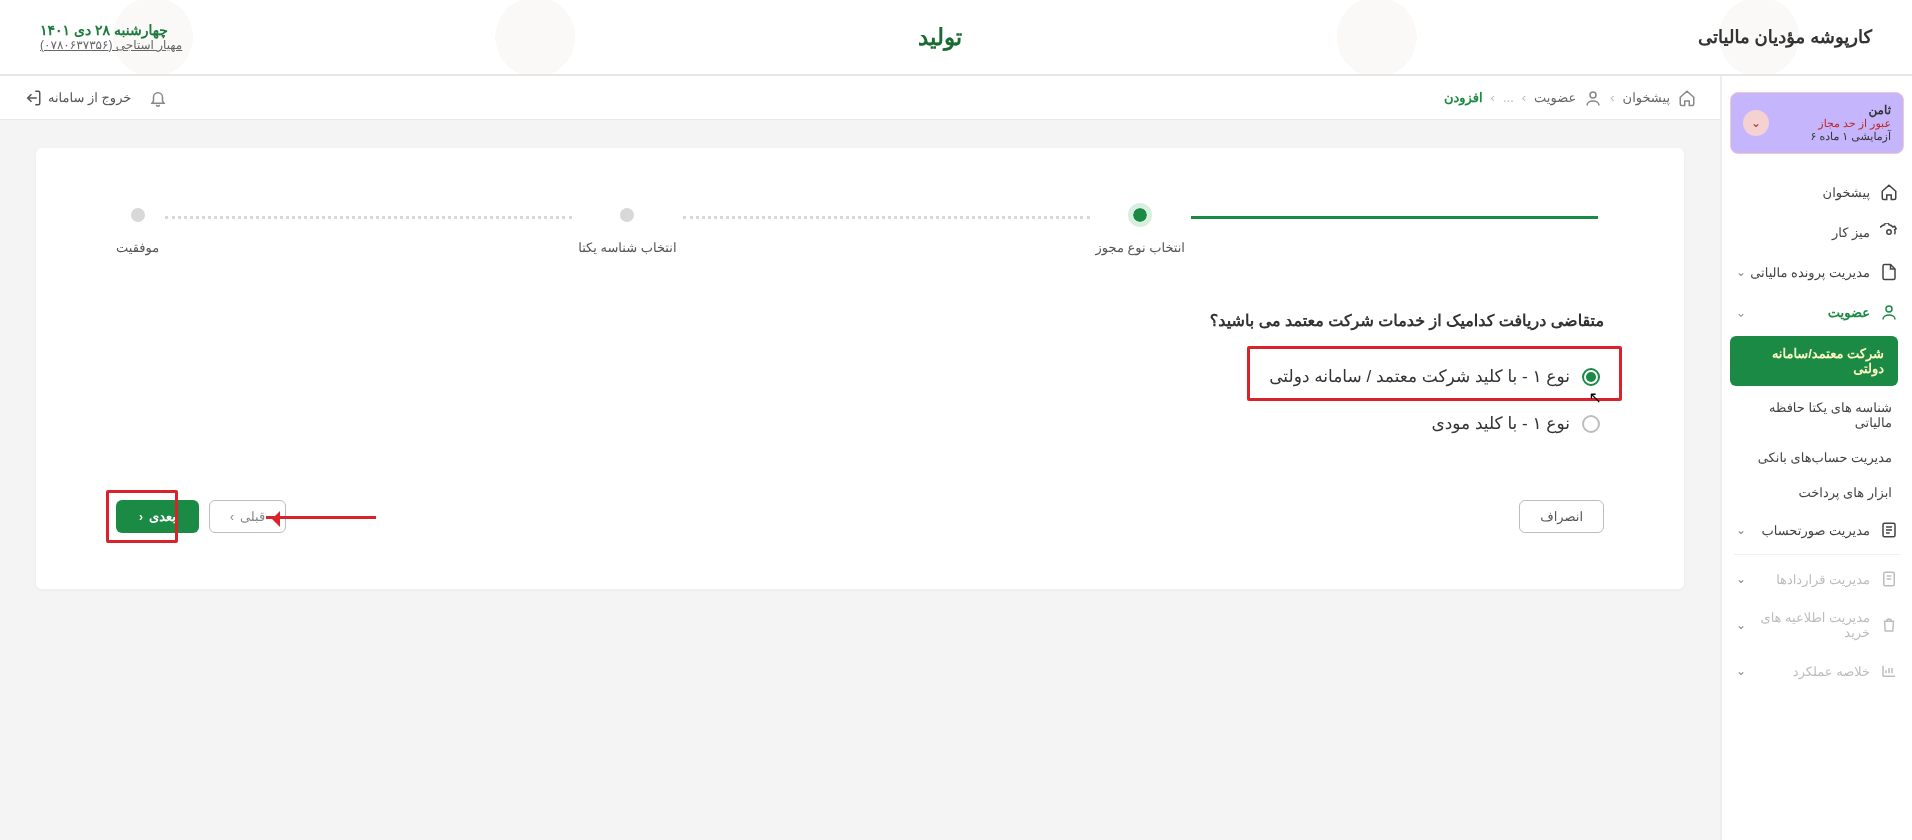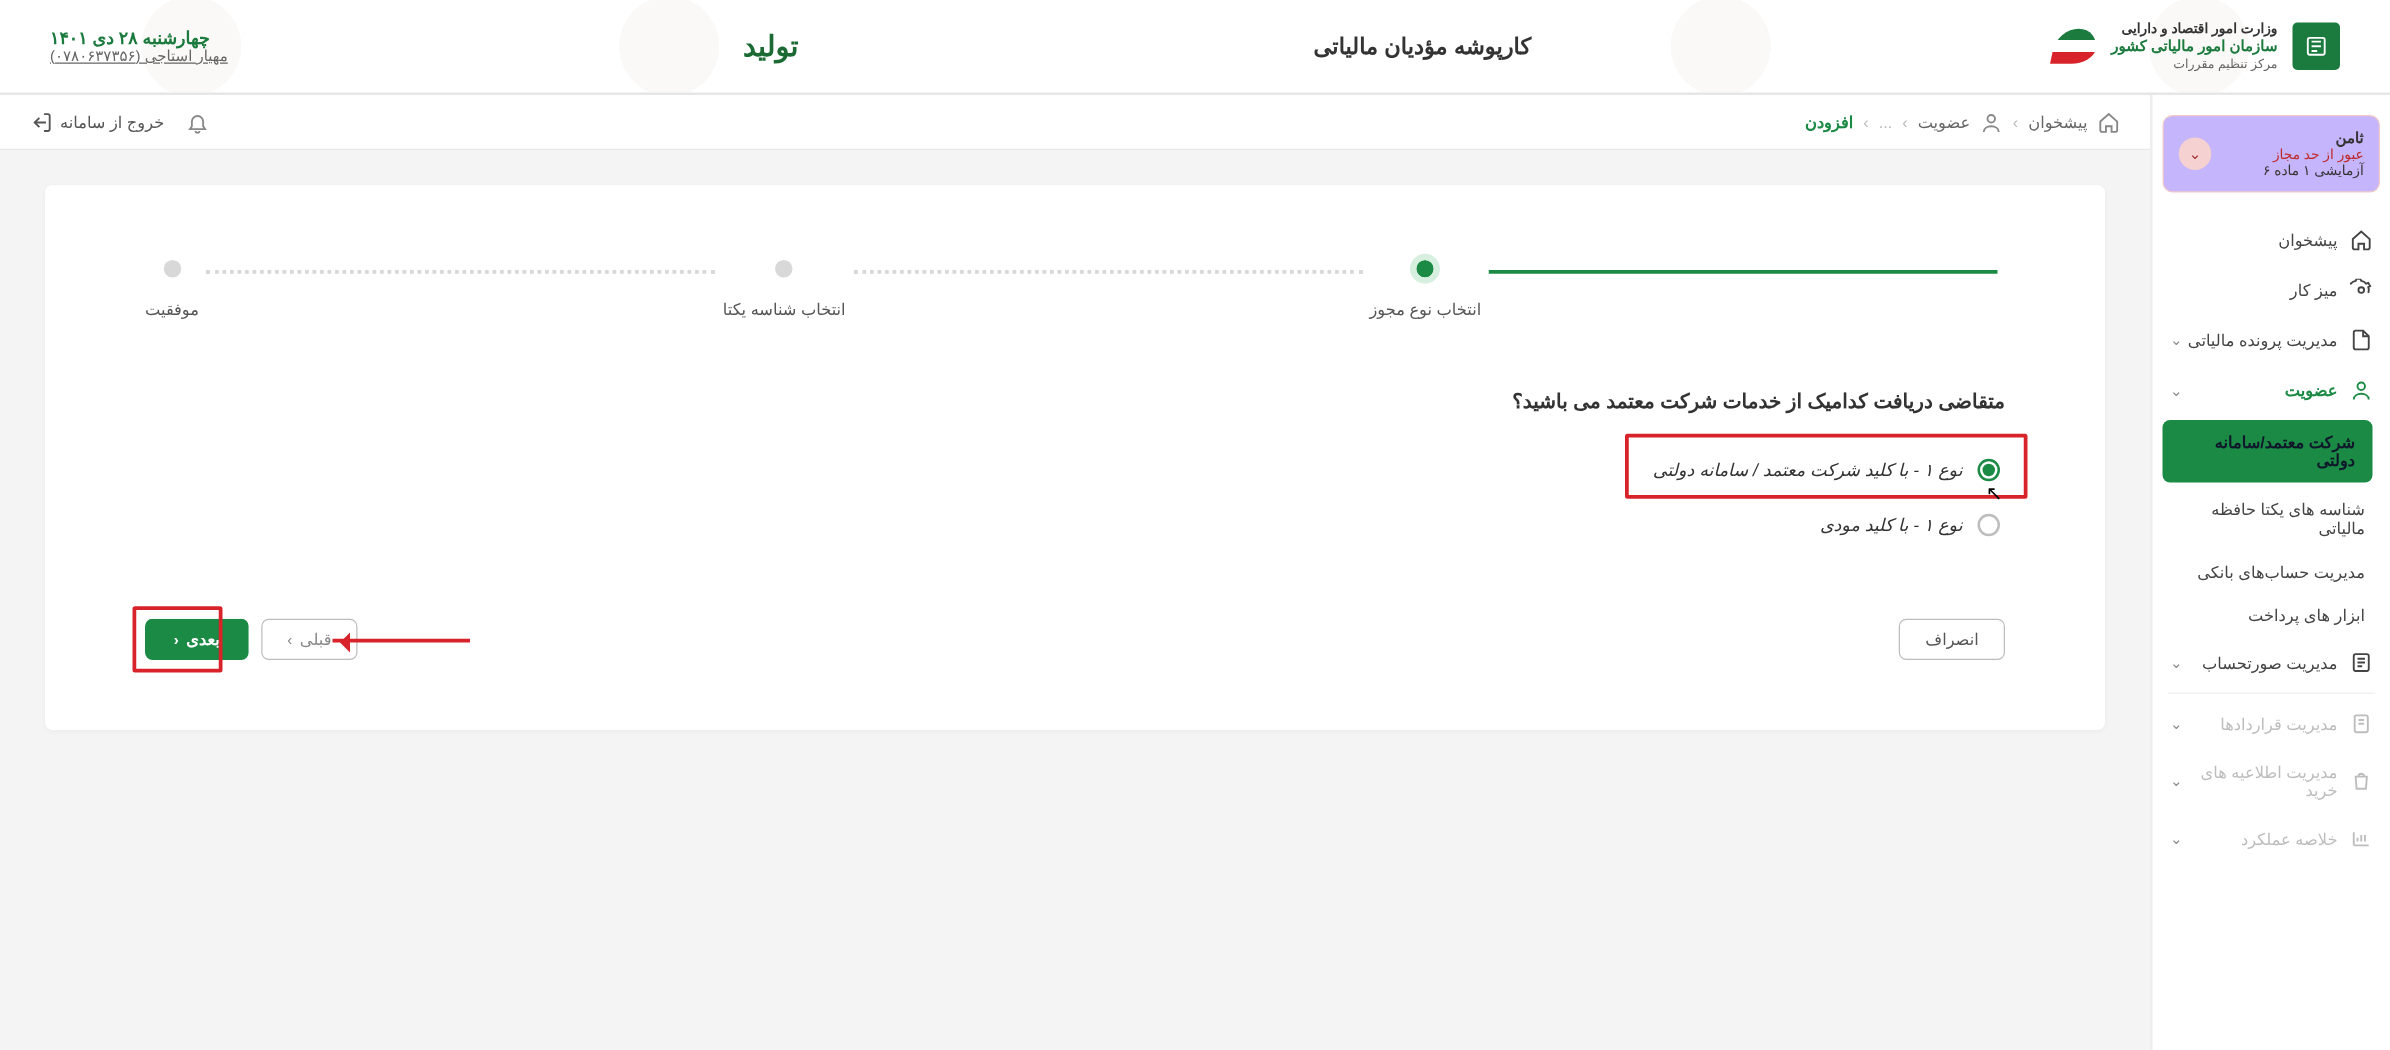--- a/index.html
+++ b/index.html
@@ -115,21 +115,21 @@
   .sub {
     padding-right:6px;
   }
   .subitem {
     padding:10px 14px 10px 14px;
     font-size:13px;
   }
   .subitem.active {
     margin:4px 8px;
     background:#1b8a45;
-    color:#0f172a;
+    color:#fef9c3;
     border-radius:6px;
     font-weight:600;
     justify-content:center;
   }
   .navitem.open > .chev { transform:rotate(180deg); }
   .chev { font-size:12px; color:#888; }
   .navitem.open > .right { color:#1b8a45; }
   .sidebar hr { border:none; border-top:1px solid #f0f0f0; margin:4px 12px; }
 
   
@@ -209,25 +209,24 @@
     font-size:16px;
     color:#333;
     font-weight:600;
     margin-bottom:30px;
     text-align:right;
   }
   .option {
     display:flex; align-items:center; gap:12px;
     padding:6px 4px;
     margin-bottom:14px;
-    font-size:14px;
+    font-size:17px;
     color:#333;
     cursor:pointer;
     width:max-content;
-    font-style:italic;
   }
   .option .radio {
     width:18px;height:18px;border:2px solid #bdbdbd;border-radius:50%;
     display:grid;place-items:center;
     flex:0 0 18px;
   }
   .option.selected .radio { border-color:#1b8a45; }
   .option.selected .radio::after {
     content:"";
     width:10px;height:10px;border-radius:50%;
@@ -291,34 +290,20 @@
     position:absolute;
     font-size:16px;
     color:#000;
     pointer-events:none;
   }
 </style>
 </head>
 <body>
 
 <div class="topbar">
-  <div class="brand">
-    <div class="brand-logo">
-      <svg class="icon" viewBox="0 0 24 24" fill="none" stroke="#fff" stroke-width="2">
-          <rect x="3" y="3" width="18" height="18" rx="2"></rect>
-          <path d="M7 7h10M7 12h10M7 17h6"></path>
-        </svg>
-    </div>
-    <div class="brand-text">
-      <div class="l1">وزارت امور اقتصاد و دارایی</div>
-      <div class="l2">سازمان امور مالیاتی کشور</div>
-      <div class="l3">مرکز تنظیم مقررات</div>
-    </div>
-    <div class="brand-flag"></div>
-  </div>
 
   <div class="app-title">کارپوشه مؤدیان مالیاتی</div>
 
   <div class="toulid">تولید</div>
 
   <div class="userblock">
     <div class="date">چهارشنبه ۲۸ دی ۱۴۰۱</div>
     <div class="user">مهیار استاجی (۰۷۸۰۶۳۷۳۵۶)</div>
   </div>
 </div>

